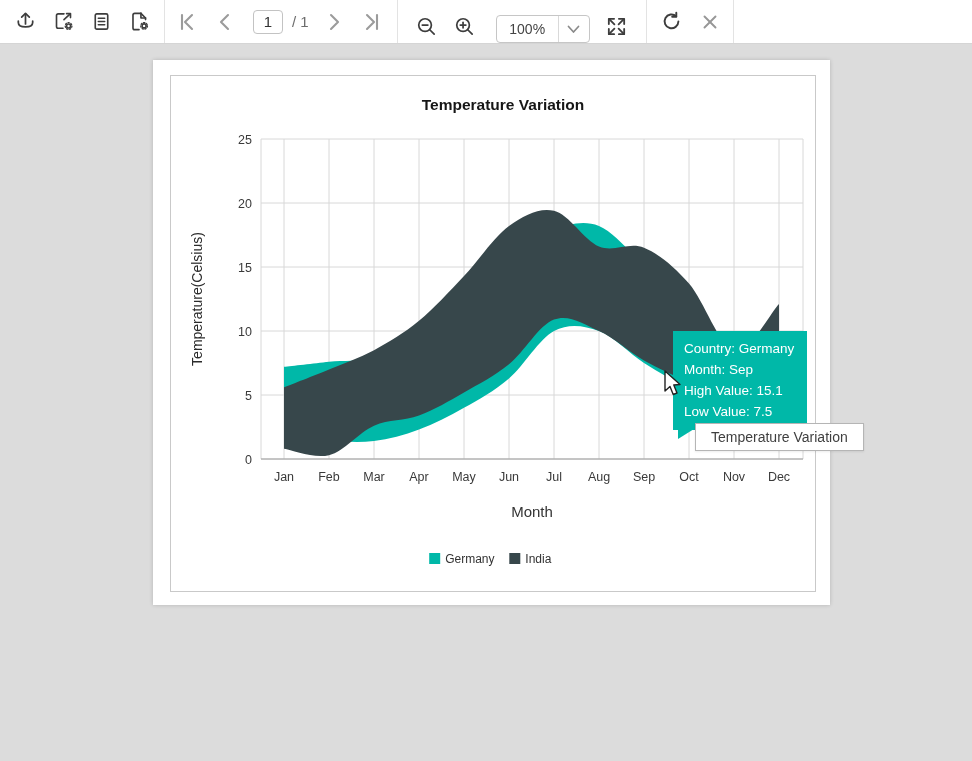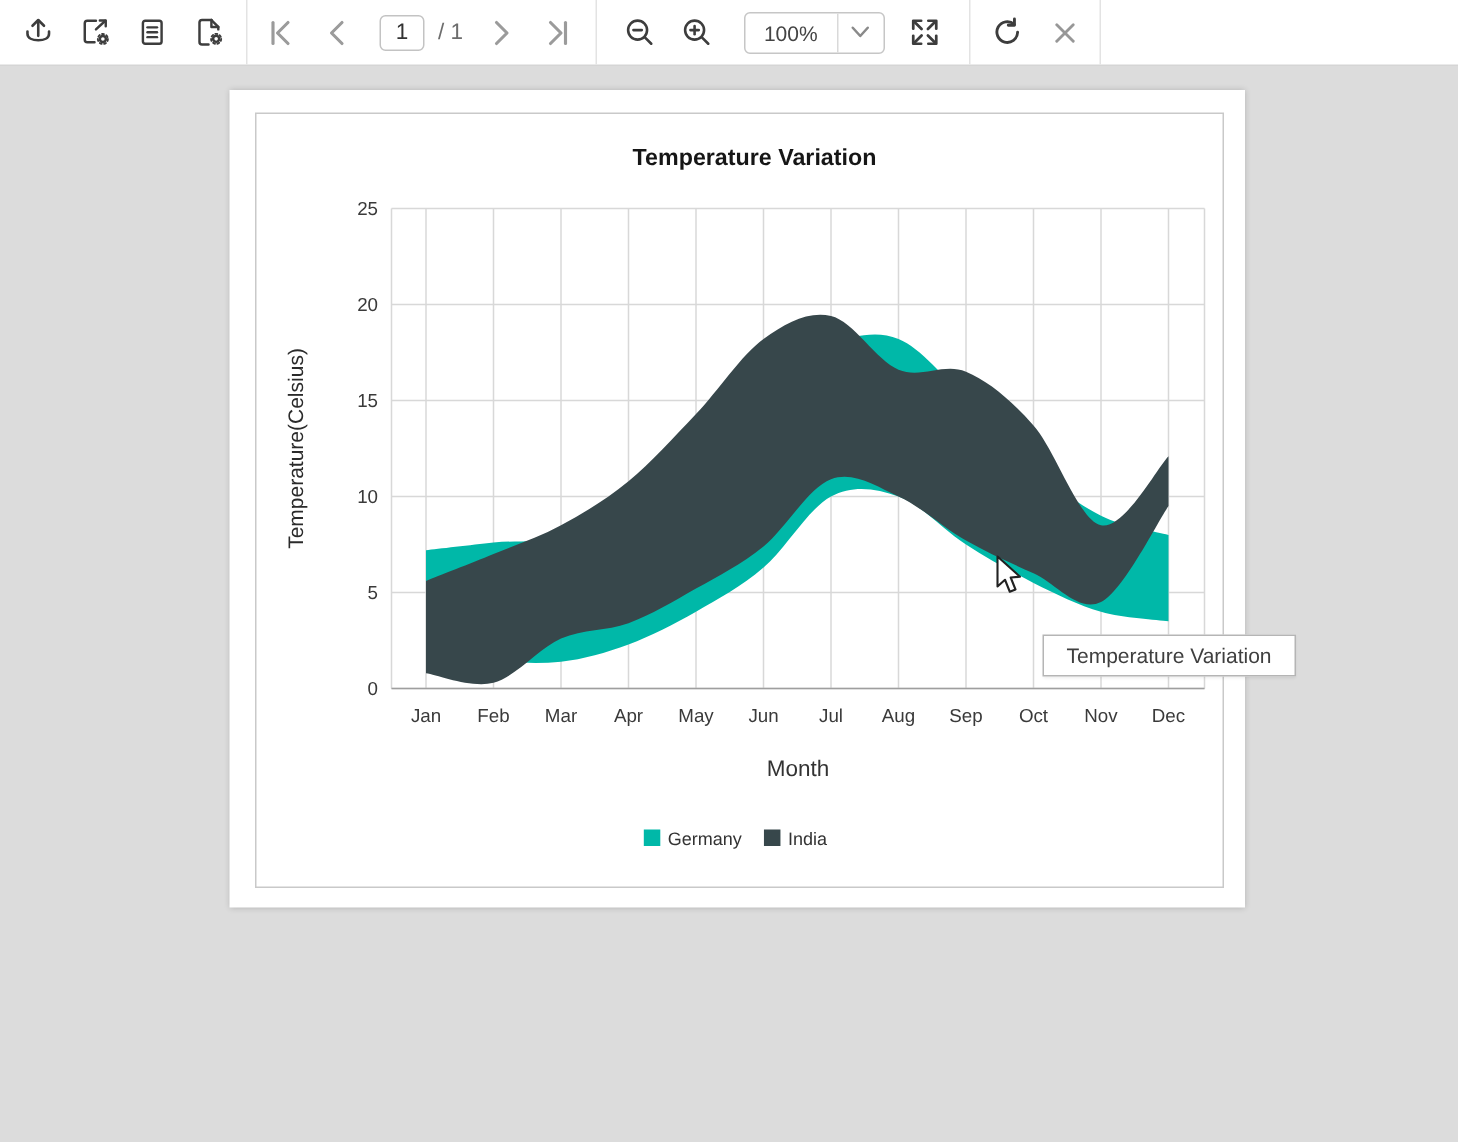--- a/index.html
+++ b/index.html
@@ -146,21 +146,21 @@
       <span>
         <svg width="24" height="24" viewBox="0 0 24 24" fill="none" stroke="#9b9b9b" stroke-width="2.1" stroke-linecap="round" stroke-linejoin="round">
           <path d="M17 5 V19"></path>
             <path d="M7 5 L14 12 L7 19"></path>
         </svg>
       </span>
     </button>
   </div>
   <div class="sep" style="margin-left:6px;"></div>
 
-  <div class="tb-group" style="padding-left:10px;">
+  <div class="tb-group" style="padding-left:10px;align-items:flex-end;">
     <button class="tb-btn">
       <span>
         <svg width="23" height="23" viewBox="0 0 24 24" fill="none" stroke="#3d3d3d" stroke-width="1.8" stroke-linecap="round">
           <circle cx="10.5" cy="10.5" r="6.6"></circle>
             <path d="M15.4 15.4 L20 20"></path>
             <path d="M7.6 10.5 H13.4"></path>
         </svg>
       </span>
     </button>
     <button class="tb-btn">
@@ -286,19 +286,26 @@
             </g>
             <g>
               <rect x="338.29999999999995" y="477" width="11" height="11" fill="#37474b"></rect>
               <text x="354.29999999999995" y="487" class="legend-label">India</text>
             </g>
           </g>
       </svg>
     </div>
   </div>
 
+  <div class="chart-tooltip">
+    <div>Country: Germany</div>
+    <div>Month: Sep</div>
+    <div>High Value: 15.1</div>
+    <div>Low Value: 7.5</div>
+    <div class="tt-notch"></div>
+  </div>
 
   <div class="title-tooltip">Temperature Variation</div>
 
   <svg class="mouse-cursor" width="24" height="30" viewBox="0 0 24 30">
     <path d="M4 2 L4 22 L9 17.5 L12.2 25.5 L16 24 L12.8 16 L19 15.5 Z" fill="#ffffff" stroke="#222" stroke-width="1.4" stroke-linejoin="round"></path>
   </svg>
 </div>
 
 </body></html>

